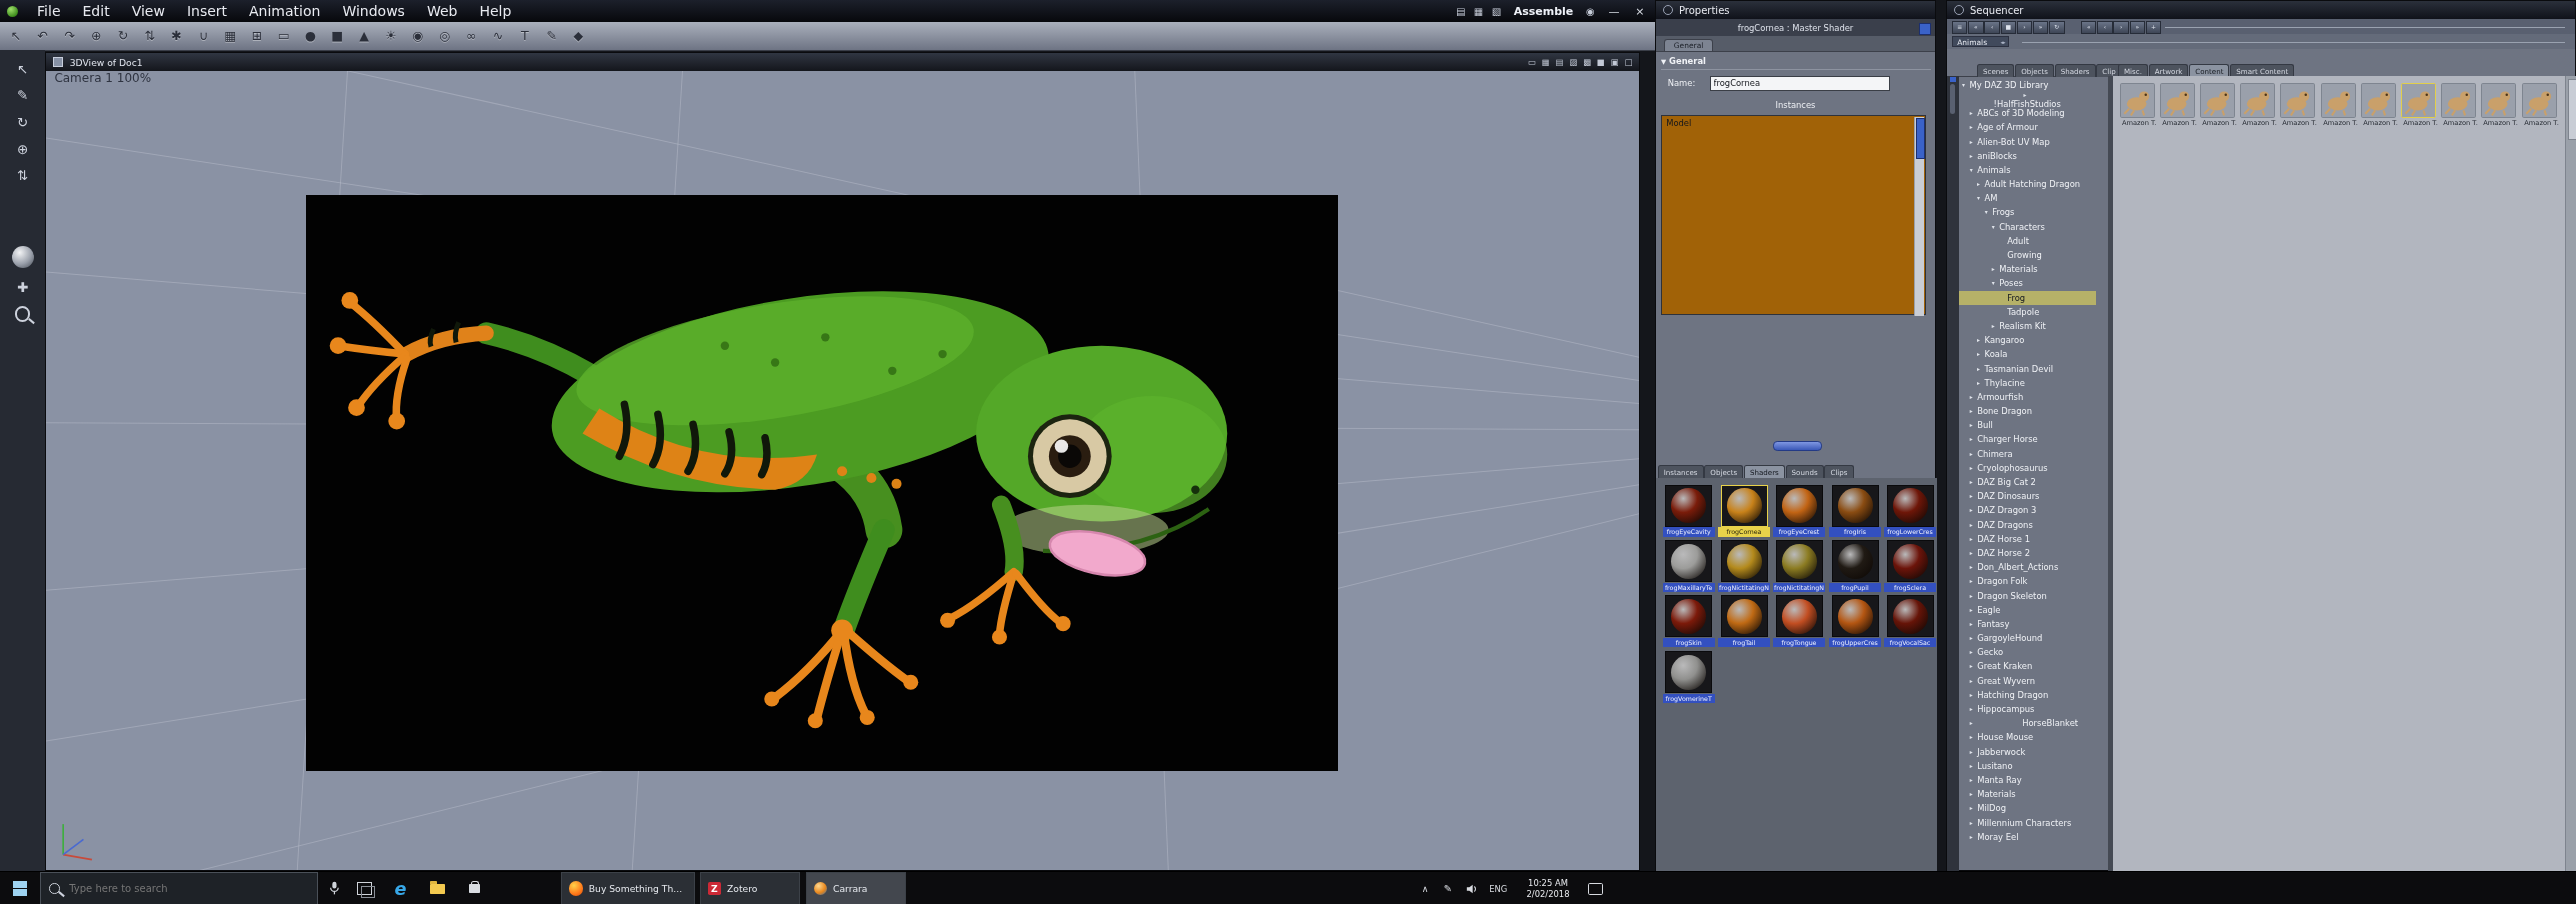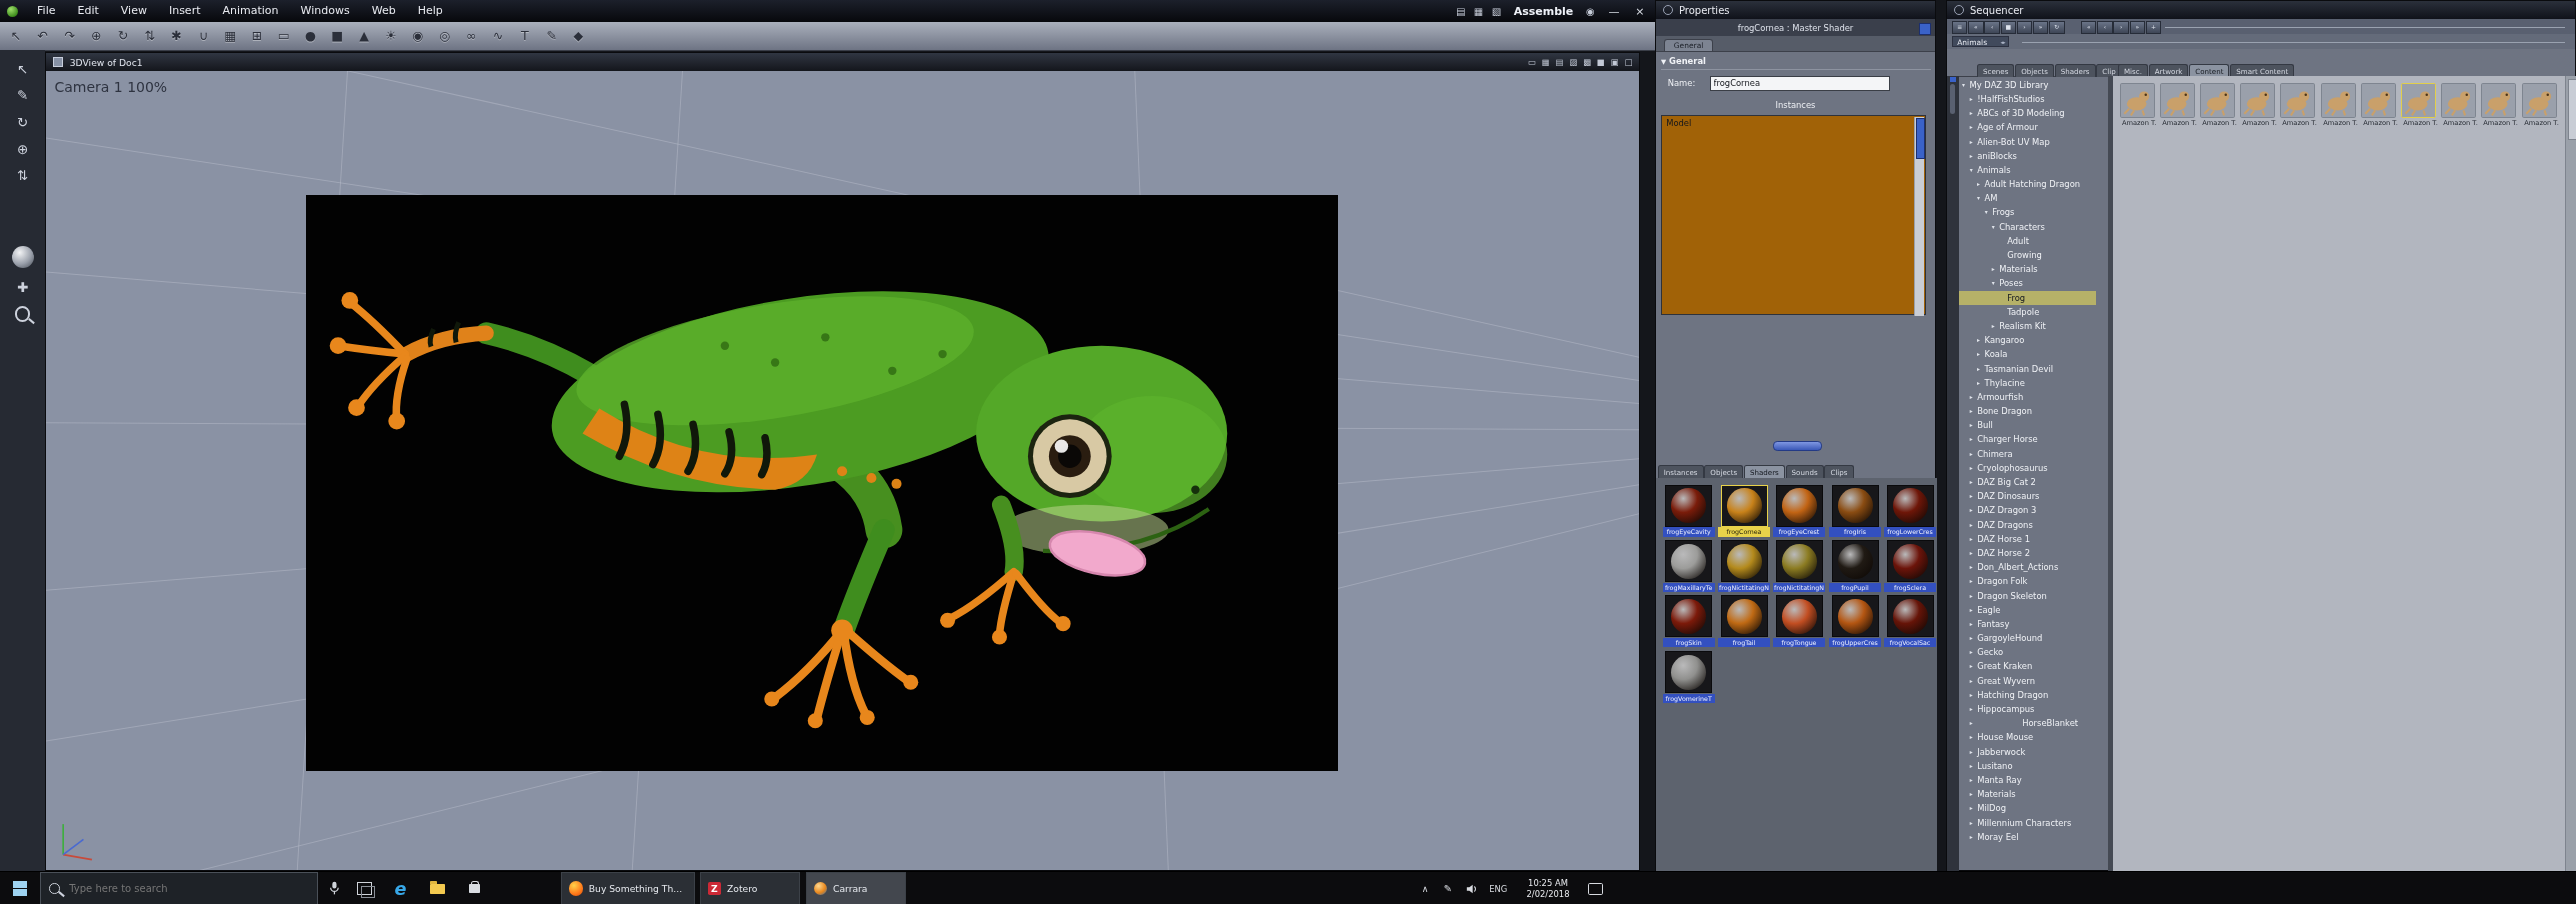--- a/index.html
+++ b/index.html
@@ -4,21 +4,21 @@
 <style>
   html,body{margin:0;padding:0;background:#000;}
   #screen{position:relative;width:2576px;height:904px;background:#14161b;overflow:hidden;
           font-family:"DejaVu Sans","Liberation Sans",sans-serif;-webkit-user-select:none;user-select:none;}
 
   
   #menubar{position:absolute;left:0;top:0;width:1655px;height:22px;
            background:linear-gradient(#1c202b,#07080c);color:#e8eaf0;display:flex;align-items:center;}
   #app-logo{width:11px;height:11px;border-radius:50%;margin:0 8.4px 0 6.7px;
             background:radial-gradient(circle at 35% 30%,#9fe06a,#3f8d1e 70%,#1d4a0c);}
-  .menu-item{font-size:11px;padding:0 11px;line-height:22px;cursor:default;}
+  .menu-item{font-size:14px;padding:0 11px;line-height:22px;cursor:default;}
   #menubar-right{position:absolute;right:8.4px;top:0;height:22px;display:flex;align-items:center;gap:12.6px;}
   .mb-icon{font-size:10px;color:#c6ccd8;}
   #room-label{font-size:11px;font-weight:bold;color:#eef1f7;}
   .winctl{font-size:11px;color:#d8dce4;width:13.4px;text-align:center;}
 
   
   #toolbar{position:absolute;left:0;top:22px;width:1655px;height:28.5px;
            background:linear-gradient(#aab0bc,#6e7484);border-bottom:0.8px solid #3a3e48;
            display:flex;align-items:center;padding-left:6.7px;box-sizing:border-box;gap:8.4px;}
   .tb-icon{font-size:12.6px;color:#2b2f3a;width:18.4px;text-align:center;text-shadow:0 0.8px 0 rgba(255,255,255,.35);}
@@ -35,21 +35,21 @@
                     right:-5.9px;bottom:-2.5px;transform:rotate(40deg);}
 
   
   #docwin{position:absolute;left:45px;top:52px;width:1595px;height:819px;border:0.8px solid #0a0b0e;box-sizing:border-box;}
   #docwin-title{height:18.4px;background:linear-gradient(#303642,#14161c);color:#dfe3ec;font-size:9.2px;
                 display:flex;align-items:center;padding:0 6.7px;gap:6.7px;}
   #docwin-title .doc-icon{width:8.4px;height:8.4px;background:#8892a6;border:0.8px solid #c8cedc;}
   #docwin-modes{margin-left:auto;display:flex;gap:5.9px;}
   .mode-icon{font-size:8.4px;color:#c3c9d6;}
   #viewport{position:absolute;left:0;top:18.4px;right:0;bottom:0;background:#8a92a4;overflow:hidden;}
-  #camera-label{position:absolute;left:8.4px;top:8px;font-size:14px;color:#2e3340;}
+  #camera-label{position:absolute;left:8.4px;top:0;font-size:12px;color:#2e3340;}
   #grid-svg{position:absolute;left:0;top:0;}
   #renderplane{position:absolute;left:260px;top:124px;width:1032px;height:576px;background:#020202;}
   #axis-svg{position:absolute;left:6.7px;bottom:6.7px;}
 
   
   #properties{position:absolute;left:1655px;top:0;width:281px;height:871px;background:#6e7482;border:0.8px solid #0a0b0e;box-sizing:border-box;}
   .panel-header{height:18.4px;background:linear-gradient(#2b303b,#10121a);color:#e8eaf0;font-size:10px;
                 display:flex;align-items:center;padding:0 6.7px;gap:5.9px;}
   .panel-dot{width:8.4px;height:8.4px;border-radius:50%;border:1.7px solid #9aa2b4;}
   #prop-subbar{position:absolute;left:0;top:18.4px;width:100%;height:17px;background:#3a3f4b;
@@ -498,21 +498,21 @@
     <div id="seq-body">
       <div id="seq-strip">
         <div id="seq-strip-mark"></div>
         <div id="seq-strip-thumb"></div>
       </div>
       <div id="seq-tree">
           <div class="tree-row" style="padding-left: 3.3px;">
             <span class="tree-arrow">▾</span>
             <span>My DAZ 3D Library</span>
           </div>
-          <div class="tree-row" style="padding-left: 11px;">
+          <div class="tree-row" style="padding-left: 0; flex-direction: column;">
             <span class="tree-arrow">▸</span>
             <span>!HalfFishStudios</span>
           </div>
           <div class="tree-row" style="padding-left: 11px;">
             <span class="tree-arrow">▸</span>
             <span>ABCs of 3D Modeling</span>
           </div>
           <div class="tree-row" style="padding-left: 11px;">
             <span class="tree-arrow">▸</span>
             <span>Age of Armour</span>

